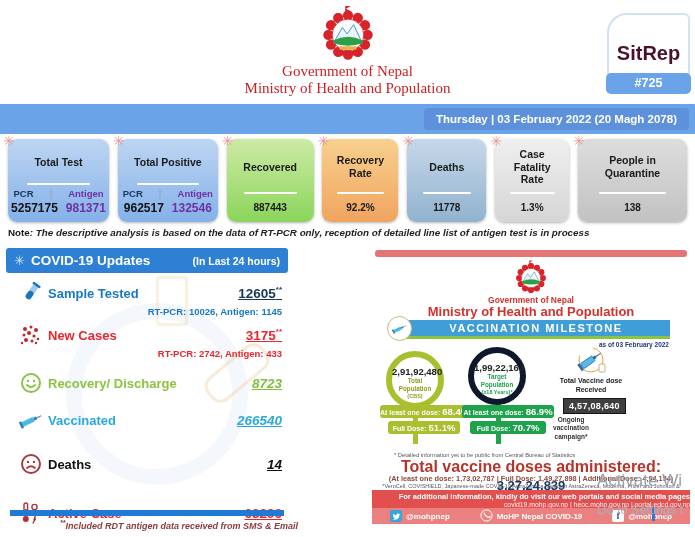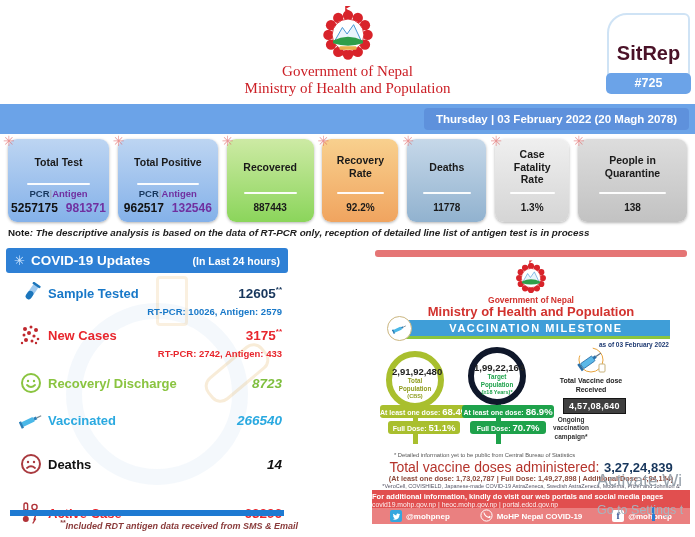--- a/index.html
+++ b/index.html
@@ -33,21 +33,21 @@
   .g-green{background:linear-gradient(180deg,#cdeaa4,#8bd55b);}
   .g-orange{background:linear-gradient(180deg,#f8d08e,#f0a45f);}
   .g-bluegray{background:linear-gradient(180deg,#c6d8e9,#91b2cf);}
   .g-lightgray{background:linear-gradient(180deg,#efefef,#d5d5d5);}
   .g-gray{background:linear-gradient(180deg,#dddddd,#c2c2c2);}
   .card-virus{position:absolute;top:-6px;left:-5px;font-size:14px;color:rgba(222,90,90,.65);}
   .card-title{flex:1;display:flex;align-items:center;justify-content:center;text-align:center;
               font-weight:bold;font-size:10.5px;line-height:1.2;padding:0 4px;}
   .card-sep{height:2px;background:rgba(255,255,255,.95);width:64%;margin:2px auto 3px;border-radius:1px;}
   .card-value{text-align:center;font-weight:bold;font-size:10px;padding:5px 0 9px;}
-  .split-labels{display:flex;justify-content:center;gap:0;font-size:9.5px;font-weight:bold;}
+  .split-labels{display:flex;justify-content:center;gap:16px;font-size:9.5px;font-weight:bold;}
   .lbl-pcr{color:#17375e}.lbl-div{color:#9aa7c0}.lbl-antigen{color:#7030a0}
   .split-values{display:flex;justify-content:center;gap:8px;font-weight:bold;font-size:12px;padding:2px 0 7px;}
   .val-pcr{color:#111}.val-antigen{color:#7030a0}
 
   
   .note{position:absolute;top:227px;left:8px;font-size:9.8px;color:#1a1a1a;}
   .note b{font-weight:bold;}
   .note i{font-style:italic;font-weight:600;color:#222;}
 
   
@@ -57,21 +57,21 @@
   .lp-virus{color:#cfe6ff;font-size:13px;line-height:1;}
   .lp-title{color:#fff;font-weight:bold;font-size:13.5px;}
   .lp-period{margin-left:auto;color:#fff;font-weight:bold;font-size:10.5px;}
   .lp-decor1{position:absolute;top:55px;left:60px;width:150px;height:150px;border:16px solid rgba(120,170,220,.08);border-radius:50%;}
   .lp-decor2{position:absolute;top:110px;left:195px;width:66px;height:24px;border:3px solid rgba(230,185,115,.28);border-radius:12px;transform:rotate(-40deg);}
   .lp-decor3{position:absolute;top:28px;left:150px;width:26px;height:44px;border:3px solid rgba(230,185,115,.22);border-radius:4px;}
   .lp-rows{position:relative;padding:0 2px 0 8px;z-index:2;}
   .u-row{display:flex;align-items:center;}
   .u-icon{width:34px;flex:none;display:flex;justify-content:center;align-items:center;}
   .u-label{font-weight:bold;font-size:13px;}
-  .u-value{margin-left:auto;font-weight:bold;font-size:13.5px;padding-right:4px;}
+  .u-value{margin-left:auto;font-weight:bold;font-size:13.5px;padding-right:4px;text-decoration:underline;}
   .u-value sup{font-size:8px;}
   .u-sub{text-align:right;font-size:9.5px;font-weight:bold;padding-right:4px;margin-top:2px;}
   .r1{margin-top:9px}.r2{margin-top:7px}.r3{margin-top:13px}.r4{margin-top:16px}.r5{margin-top:23px}.r6{margin-top:26px}
   .t-blue{color:#1878c8}.t-dkblue{color:#17365c}.t-red{color:#e8262d}.t-green{color:#8ac440}
   .t-grval{color:#7fbf3f;font-style:italic}.t-cyan{color:#2aa9e0}.t-cyval{color:#2aa9e0;font-style:italic}
   .t-black{color:#111}.t-blkval{color:#111;font-style:italic}
   .lp-bar{position:absolute;bottom:0;left:4px;right:4px;height:6px;background:#1e7ad2;z-index:2;}
   .lp-footnote{position:absolute;top:519px;left:0;width:298px;text-align:right;font-size:9px;
                font-style:italic;font-weight:bold;color:#8a3b3b;}
   .lp-footnote sup{font-size:7px;}
@@ -107,26 +107,26 @@
   .b2a{left:90px;top:59px;width:92px}.b2b{left:98px;top:75px;width:76px}
   .ongoing{position:absolute;left:176px;top:70px;width:46px;font-size:6.5px;font-weight:bold;
            color:#333;text-align:center;line-height:1.3;}
   .syr-icon{position:absolute;left:200px;top:0px;}
   .recv-label{position:absolute;left:185px;top:30px;width:68px;text-align:center;font-size:7px;
               font-weight:bold;color:#222;line-height:1.3;}
   .recv-badge{position:absolute;left:191px;top:52px;background:#3f3f3f;border:1px solid #151515;
               color:#fff;font-weight:bold;font-size:9px;padding:2px 5px;letter-spacing:.3px;}
   .cbs-note{position:absolute;top:202px;left:22px;font-size:5.8px;color:#555;}
   .adm-row{position:absolute;top:208px;left:0;width:100%;text-align:center;}
-  .adm-label{font-size:14px;font-weight:normal;color:#b5342c;}
+  .adm-label{font-size:16px;font-weight:bold;color:#b5342c;}
   .adm-value{font-size:13px;font-weight:bold;color:#17365c;}
   .breakdown{position:absolute;top:224px;left:0;width:100%;text-align:center;font-size:7.3px;
              font-weight:bold;color:#8c4a3c;}
   .vtypes{position:absolute;top:233px;left:0;width:100%;text-align:center;font-size:5.5px;color:#556;}
-  .info-band{position:absolute;top:240px;left:0;width:318px;height:18px;background:#e14f4f;text-align:left;}
+  .info-band{position:absolute;top:240px;left:0;width:318px;height:18px;background:#e14f4f;text-align:right;}
   .ib1{font-size:7.5px;font-weight:bold;color:#fff;padding-top:2px;}
   .ib2{font-size:6.8px;color:rgba(255,255,255,.92);}
   .social-band{position:absolute;top:258px;left:0;width:318px;height:16px;background:#ea8080;
                display:flex;align-items:center;justify-content:space-between;padding:0 18px;box-sizing:border-box;}
   .social-item{display:flex;align-items:center;gap:4px;color:#fff;font-size:8px;font-weight:bold;}
   .tw-ic{width:12px;height:12px;background:#35a6de;border-radius:2px;display:flex;align-items:center;justify-content:center;}
   .fb-ic{width:12px;height:12px;background:#fff;border-radius:2px;color:#3b5998;
          font-family:"Liberation Serif",serif;font-weight:bold;font-size:10px;line-height:12px;text-align:center;}
 
   
@@ -265,21 +265,21 @@
               <g transform="rotate(35 10 11)">
                 <rect x="7" y="1" width="6" height="17" rx="3" fill="#9ec9ef"></rect>
                 <rect x="7" y="9" width="6" height="9" rx="3" fill="#1b75bb"></rect>
                 <rect x="5.5" y="0" width="9" height="2.5" rx="1" fill="#1b75bb"></rect>
               </g>
             </svg>
         </span>
         <span class="u-label t-blue">Sample Tested</span>
         <span class="u-value t-dkblue"><span>12605</span><sup>**</sup></span>
       </div>
-      <div class="u-sub t-blue">RT-PCR: 10026, Antigen: 2579</div>
+      <div class="u-sub t-blue">RT-PCR: 10026, Antigen: 1145</div>
 
       <div class="u-row r2">
         <span class="u-icon">
           <svg width="22" height="22" viewBox="0 0 22 22" fill="#c0272d">
               <circle cx="5" cy="5" r="2"></circle>
               <circle cx="11" cy="3" r="1.5"></circle>
               <circle cx="16" cy="6" r="2"></circle>
               <circle cx="4" cy="11" r="1.5"></circle>
               <circle cx="9" cy="9" r="2"></circle>
               <circle cx="14" cy="12" r="1.6"></circle>

